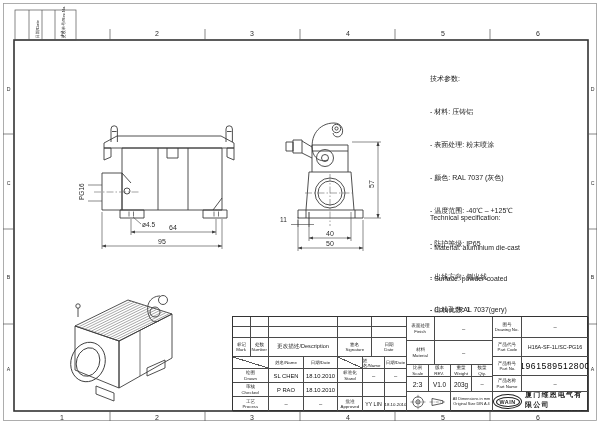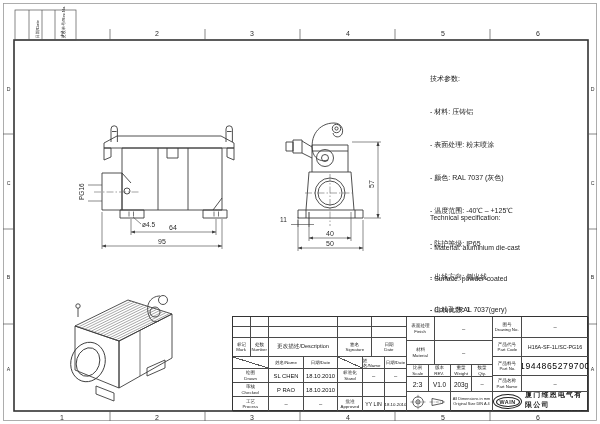--- a/index.html
+++ b/index.html
@@ -380,21 +380,21 @@
         <span class="en">Part Code</span>
       </div>
   <div class="cell val" id="partcode" style="left:289px;top:21px;width:67px;height:19px">
         <span>H16A-SF-1L/SC-PG16</span>
       </div>
   <div class="cell lb" style="left:260px;top:40px;width:29px;height:19px">
     <span>产品料号</span>
         <span class="en">Part No.</span>
       </div>
   <div class="cell val" id="partno" style="left:289px;top:40px;width:67px;height:19px">
-        <span>1944865279700</span>
+        <span>1961589512800</span>
       </div>
   <div class="cell lb" style="left:260px;top:59px;width:29px;height:16px">
     <span>产品名称</span>
         <span class="en">Part Name</span>
       </div>
   <div class="cell val" style="left:289px;top:59px;width:67px;height:16px">
         <span>–</span>
       </div>
 
   <div class="cell co" style="left:260px;top:75px;width:96px;height:20px">

